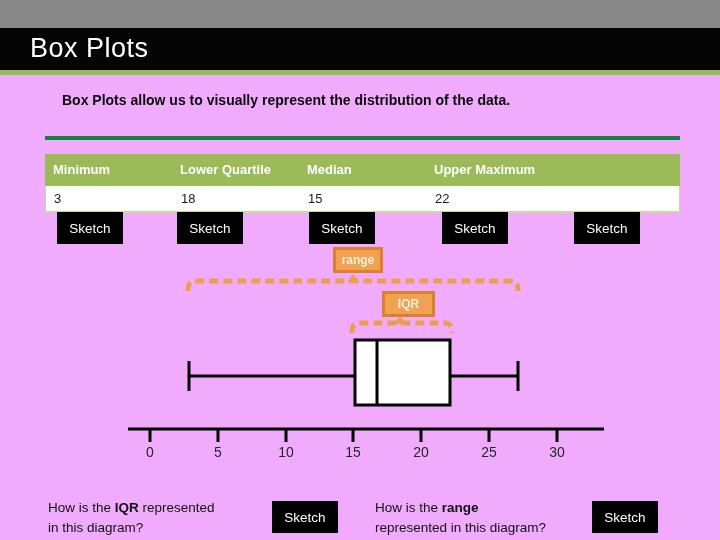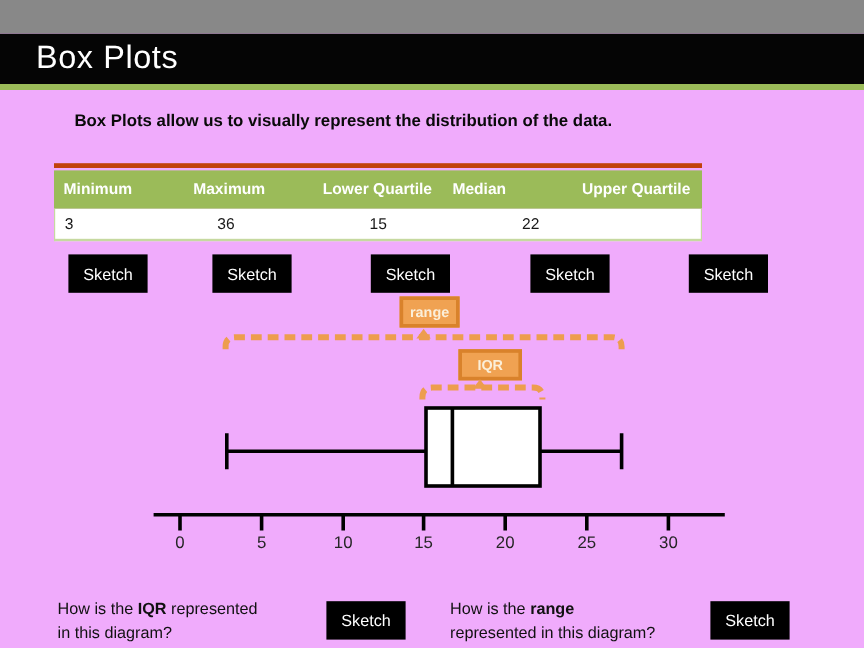--- a/index.html
+++ b/index.html
@@ -7,21 +7,21 @@
     position:relative;width:720px;height:540px;background:#f0abfc;
     font-family:"Liberation Sans", sans-serif;overflow:hidden;margin-top:28px;
   }
   
   .titlebar{position:absolute;left:0;top:0;width:720px;height:42px;background:#050505;}
   .title{position:absolute;left:30px;top:5px;font-size:27px;color:#ffffff;letter-spacing:0.5px;}
   .green-rule{position:absolute;left:0;top:42px;width:720px;height:5px;background:#9BBB59;}
   
   .intro{position:absolute;left:40px;top:64px;font-size:14px;font-weight:bold;color:#0a0a0a;padding-left:22px;}
   
-  .tbl{position:absolute;left:45px;top:108px;width:540px;border-top:4px solid #c2410c;padding-top:2px;}
+  .tbl{position:absolute;left:45px;top:108px;width:635px;border-top:4px solid #15803d;padding-top:14px;}
   .tbl-head{display:flex;height:32px;background:#9BBB59;}
   .tbl-head .cell{width:127px;line-height:32px;padding-left:8px;box-sizing:border-box;
     color:#ffffff;font-weight:bold;font-size:13px;}
   .tbl-row{display:flex;height:25px;background:#ffffff;
     border-left:1px solid #C6D9A0;border-right:1px solid #C6D9A0;border-bottom:2px solid #C6D9A0;}
   .tbl-row .cell{width:127px;line-height:25px;padding-left:8px;box-sizing:border-box;
     color:#1a1a1a;font-size:13px;}
   
   .sketch-btn{position:absolute;width:66px;height:32px;background:#000000;color:#ffffff;
     display:flex;align-items:center;justify-content:center;font-size:13.5px;cursor:pointer;}
@@ -48,28 +48,27 @@
   <div class="titlebar">
     <div class="title">Box Plots</div>
   </div>
   <div class="green-rule"></div>
 
   <div class="intro">Box Plots allow us to visually represent the distribution of the data.</div>
 
   <div class="tbl">
     <div class="tbl-head">
       <div class="cell">Minimum</div>
-      <div class="cell">Maximum</div>
       <div class="cell">Lower Quartile</div>
       <div class="cell">Median</div>
-      <div class="cell">Upper Quartile</div>
+      <div class="cell">Upper Maximum</div>
     </div>
     <div class="tbl-row">
       <div class="cell">3</div>
-      <div class="cell">36</div>
+      <div class="cell">18</div>
       <div class="cell">15</div>
       <div class="cell">22</div>
     </div>
   </div>
 
   <div class="sketch-btn" style="left:57px;top:184px;">Sketch</div>
   <div class="sketch-btn" style="left:177px;top:184px;">Sketch</div>
   <div class="sketch-btn" style="left:309px;top:184px;">Sketch</div>
   <div class="sketch-btn" style="left:442px;top:184px;">Sketch</div>
   <div class="sketch-btn" style="left:574px;top:184px;">Sketch</div>

